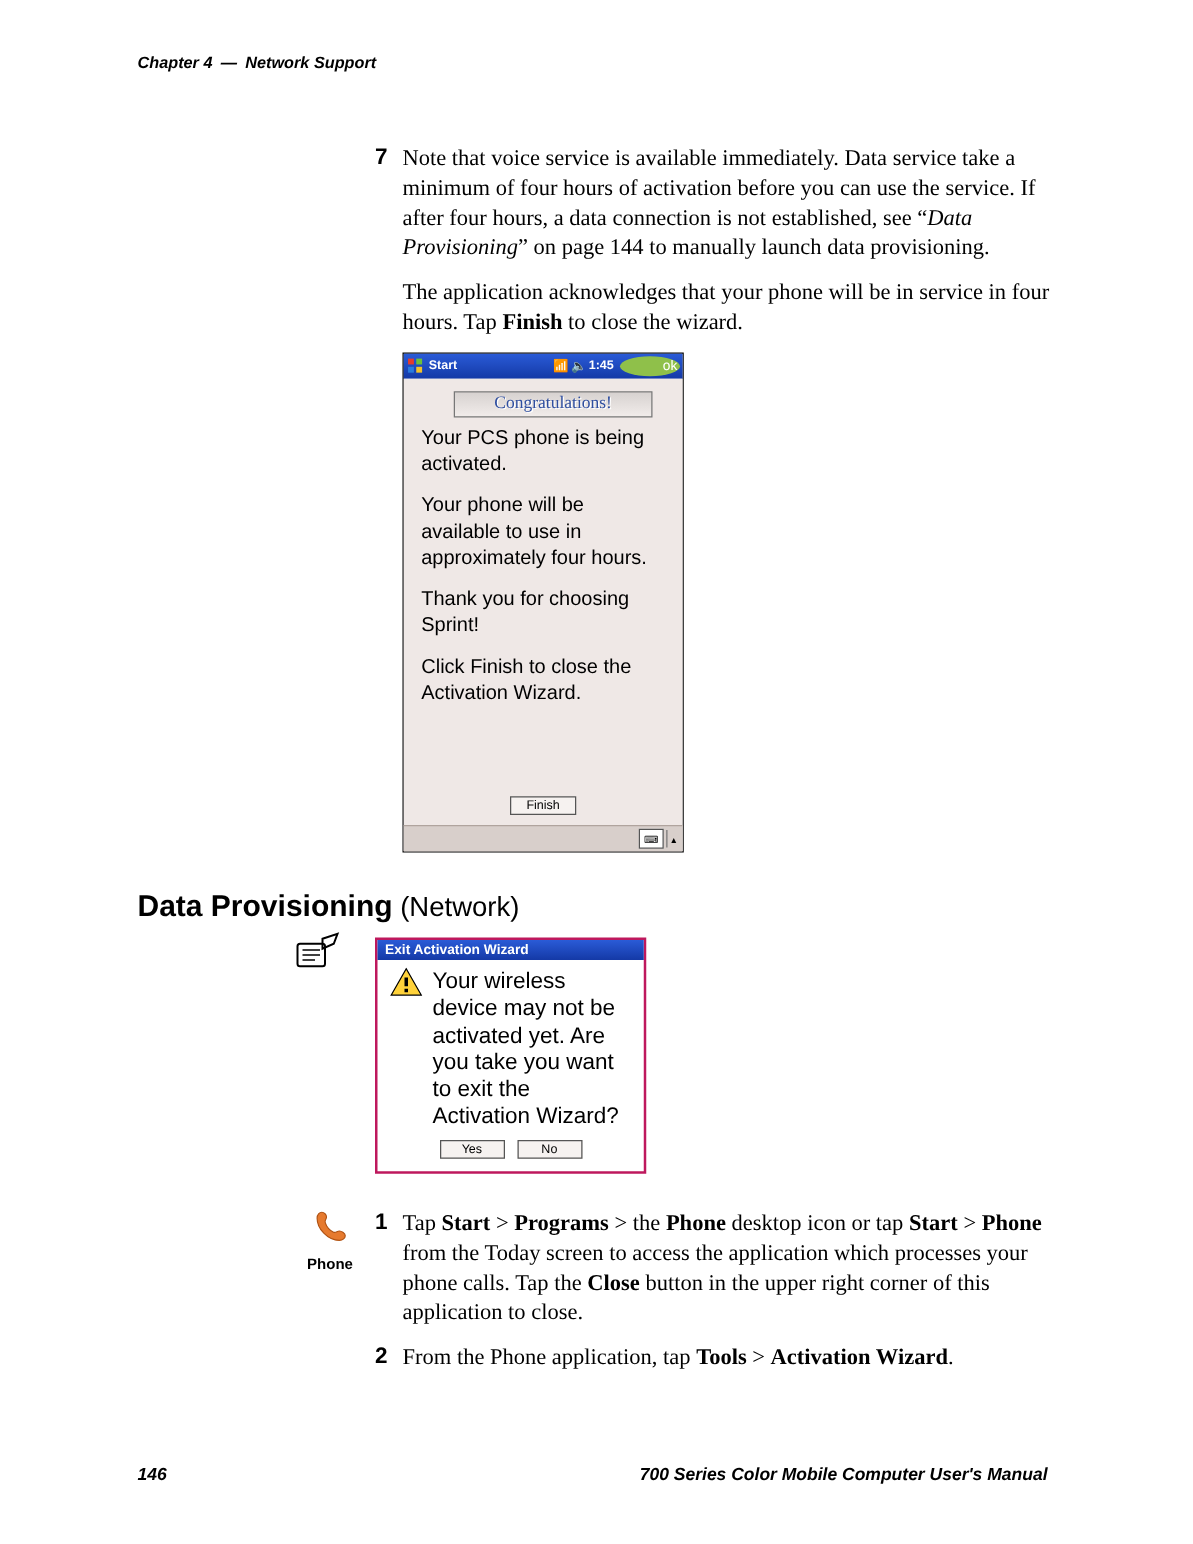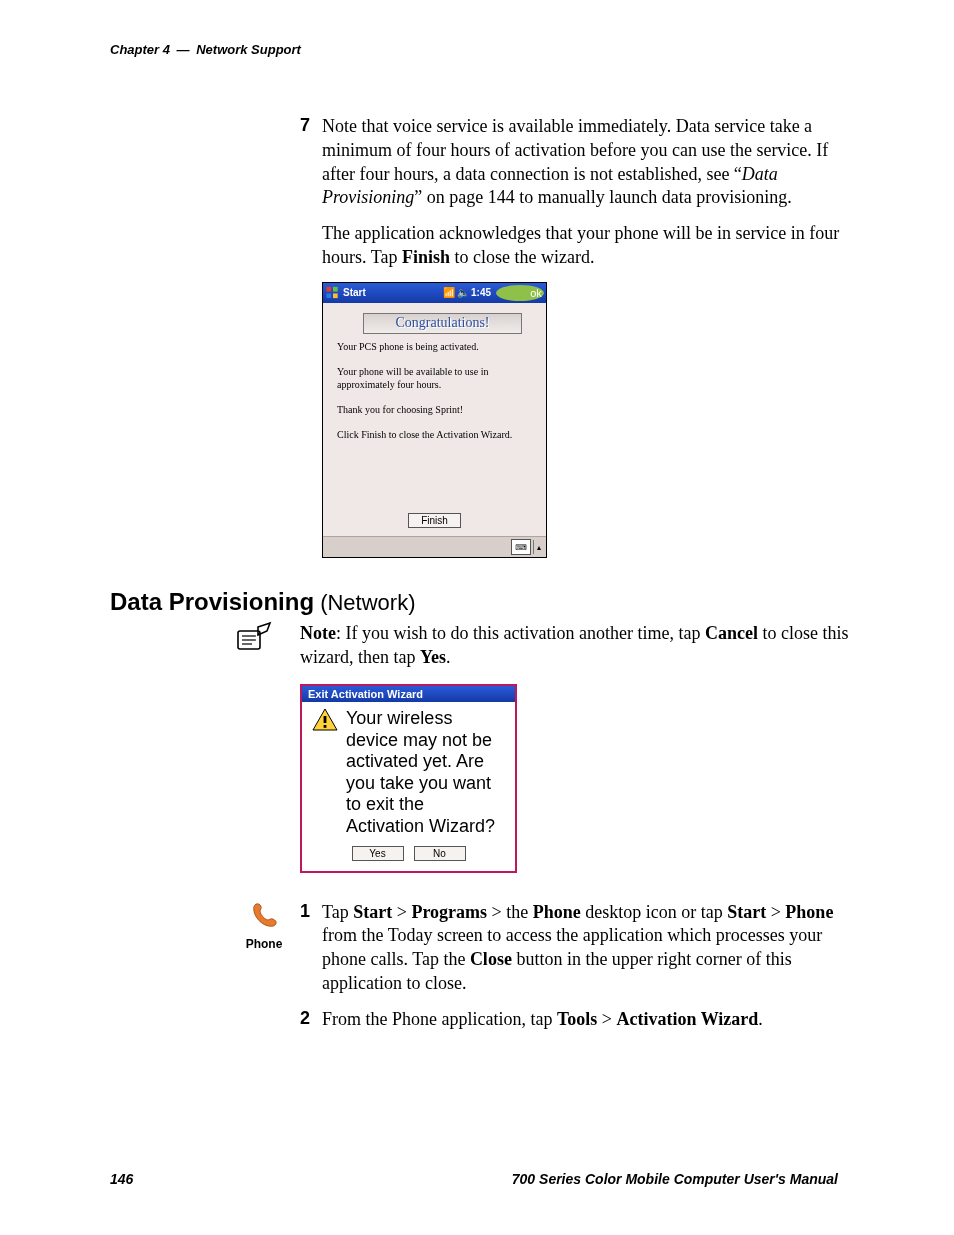--- a/index.html
+++ b/index.html
@@ -97,21 +97,21 @@
     color: #2f4fa0;
     font-family: "Comic Sans MS", cursive;
     font-size: 14px;
     text-shadow: 1px 1px 0 #fff;
   }
   .wm-msg {
     padding: 6px 14px 0 14px;
     font-size: 10px;
     line-height: 1.25;
   }
-  .wm-msg p { margin: 0; font-family: Liberation Serif, serif; font-size: 10px; }
+  .wm-msg p { margin: 0; font-family: Liberation Sans, sans-serif; font-size: 16px; }
   .wm-finish-wrap {
     text-align: center;
     padding: 60px 0 8px 0;
   }
   .wm-btn {
     font-family: Tahoma, Arial, sans-serif;
     font-size: 10px;
     background: #f6f2f0;
     border: 1px solid #555;
     padding: 1px 12px;
@@ -301,23 +301,20 @@
     <svg viewBox="0 0 40 34" width="40" height="34">
       <rect x="4" y="10" width="22" height="18" rx="2" fill="none" stroke="#000" stroke-width="1.6"></rect>
       <line x1="8" y1="15" x2="22" y2="15" stroke="#000" stroke-width="1.2"></line>
       <line x1="8" y1="19" x2="22" y2="19" stroke="#000" stroke-width="1.2"></line>
       <line x1="8" y1="23" x2="18" y2="23" stroke="#000" stroke-width="1.2"></line>
       <path d="M24 6 L36 2 L33 10 L24 14 Z" fill="none" stroke="#000" stroke-width="1.6"></path>
     </svg>
   </div>
 
   <div class="body">
-    <p>
-      <span class="bold">Note</span><span>: If you wish to do this activation another time, tap </span><span class="bold">Cancel</span><span> to close this wizard, then tap </span><span class="bold">Yes</span><span>.</span>
-    </p>
 
     <div class="dialog-wrap">
       <div class="exit-dialog">
         <div class="exit-title">Exit Activation Wizard</div>
         <div class="exit-body">
           <div class="warn-badge">
             <svg viewBox="0 0 26 24" width="26" height="24">
               <path d="M13 1 L25 22 L1 22 Z" fill="#ffd23a" stroke="#000"></path>
               <rect x="11.6" y="8" width="2.8" height="7" fill="#000"></rect>
               <rect x="11.6" y="17" width="2.8" height="2.8" fill="#000"></rect>

